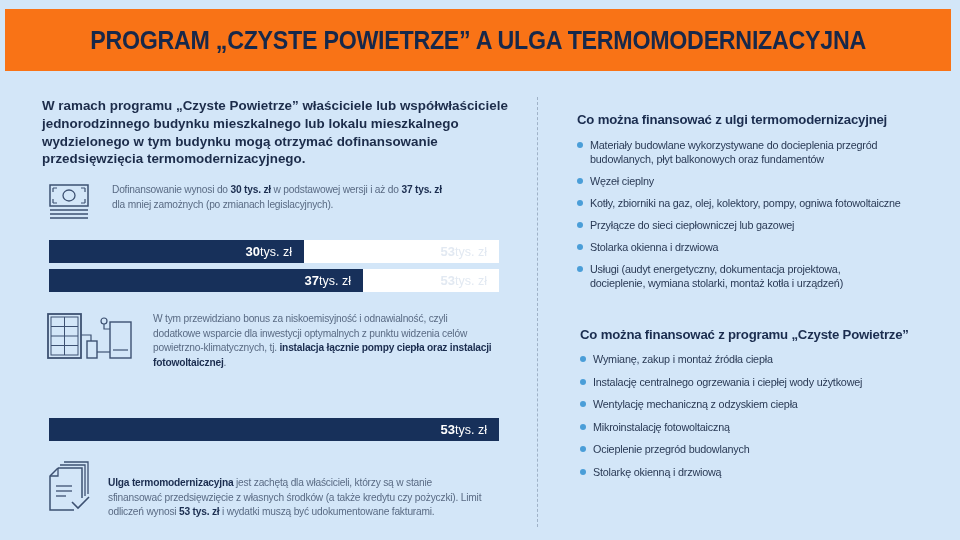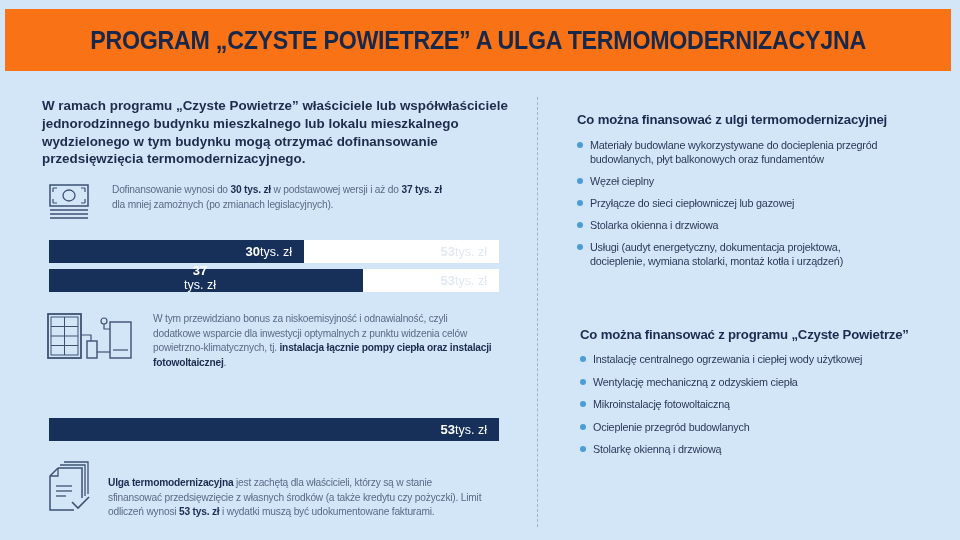--- a/index.html
+++ b/index.html
@@ -97,21 +97,21 @@
   <div class="fill" style="width:255px;">
       <b>30</b>
       <span> tys. zł</span>
     </div>
   <div class="max">
       <b>53</b>
       <span> tys. zł</span>
     </div>
 </div>
 <div class="bar" style="top:269px;">
-  <div class="fill" style="width:314px;flex-direction:column;">
+  <div class="fill" style="width:314px;">
       <b>37</b>
       <span> tys. zł</span>
     </div>
   <div class="max">
       <b>53</b>
       <span> tys. zł</span>
     </div>
 </div>
 
 <div class="row" style="left:47px; top:312px;">
@@ -158,25 +158,27 @@
   </span>
   <p class="desc" style="margin-left:16px; margin-top:16px; width:380px;"><b>Ulga termomodernizacyjna</b><span> jest zachętą dla właścicieli, którzy są w stanie sfinansować przedsięwzięcie z własnych środków (a także kredytu czy pożyczki). Limit odliczeń wynosi </span><b>53 tys. zł</b><span> i wydatki muszą być udokumentowane fakturami.</span></p>
 </div>
 
 <div class="divider"></div>
 
 <h2 class="section-title" style="top:112px;">Co można finansować z ulgi termomodernizacyjnej</h2>
 <ul class="list" style="top:138px;">
   <li style="margin-bottom:8px;">Materiały budowlane wykorzystywane do docieplenia przegród budowlanych, płyt balkonowych oraz fundamentów</li>
   <li style="margin-bottom:8px;">Węzeł cieplny</li>
+  <li style="margin-bottom:8px;">Kotły, zbiorniki na gaz, olej, kolektory, pompy, ogniwa fotowoltaiczne</li>
   <li style="margin-bottom:8px;">Przyłącze do sieci ciepłowniczej lub gazowej</li>
   <li style="margin-bottom:8px;">Stolarka okienna i drzwiowa</li>
   <li style="width:300px;">Usługi (audyt energetyczny, dokumentacja projektowa, docieplenie, wymiana stolarki, montaż kotła i urządzeń)</li>
 </ul>
 
 <h2 class="section-title" style="top:327px; left:580px;">Co można finansować z programu „Czyste Powietrze”</h2>
 <ul class="list" style="top:352px; left:580px;">
+  <li style="margin-bottom:8.6px;">Wymianę, zakup i montaż źródła ciepła</li>
   <li style="margin-bottom:8.6px;">Instalację centralnego ogrzewania i ciepłej wody użytkowej</li>
   <li style="margin-bottom:8.6px;">Wentylację mechaniczną z odzyskiem ciepła</li>
   <li style="margin-bottom:8.6px;">Mikroinstalację fotowoltaiczną</li>
   <li style="margin-bottom:8.6px;">Ocieplenie przegród budowlanych</li>
   <li style="margin-bottom:8.6px;">Stolarkę okienną i drzwiową</li>
 </ul>
 
 </body></html>

